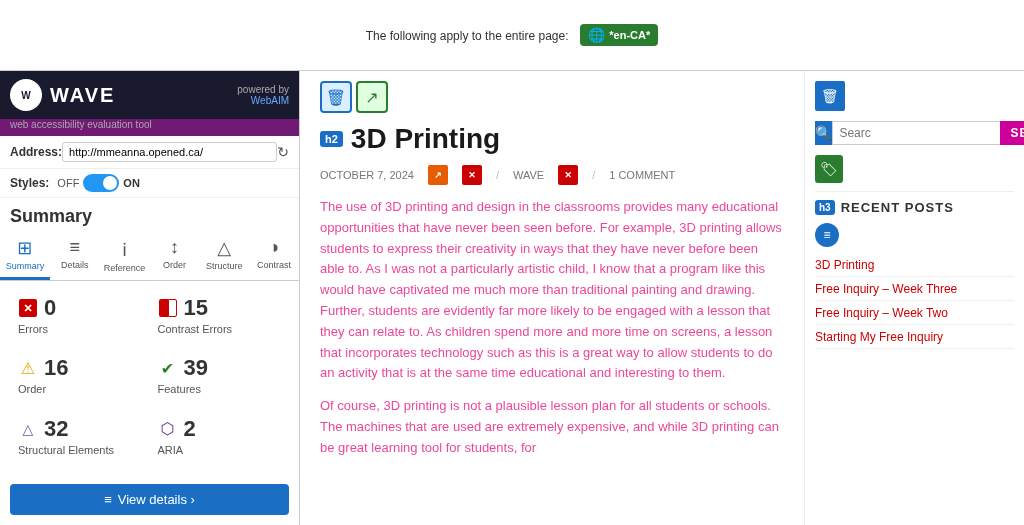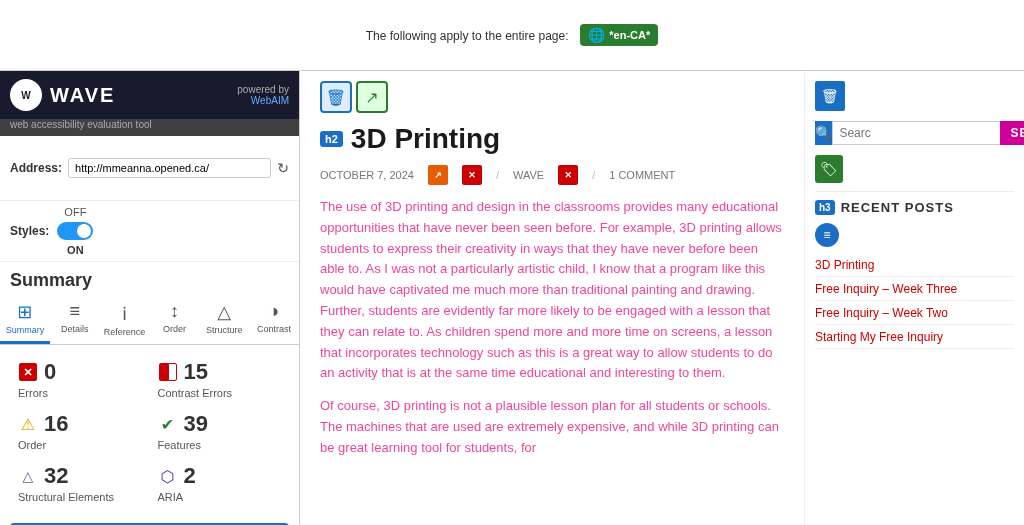--- a/index.html
+++ b/index.html
@@ -64,34 +64,33 @@
       letter-spacing: 2px;
     }
     .wave-powered {
       margin-left: auto;
       text-align: right;
       font-size: 10px;
       color: #aaa;
     }
     .wave-powered a { color: #6af; text-decoration: none; }
     .wave-subtitle {
-      background: #404040;
+      background: #701a75;
       color: #aaa;
       font-size: 10px;
       padding: 0 10px 6px;
       flex-shrink: 0;
     }
 
     
     .address-bar {
       background: #fff;
-      padding: 22px 10px;
-      display: flex;
-      align-items: center;
-      gap: 6px;
+      padding: 6px 10px;
+      display: flex;
+      align-items: center;
       border-bottom: 1px solid #eee;
       flex-shrink: 0;
     }
     .address-label { font-size: 12px; font-weight: bold; color: #333; }
     .address-input {
       flex: 1;
       border: 1px solid #ccc;
       border-radius: 3px;
       padding: 3px 6px;
       font-size: 11px;
@@ -105,21 +104,21 @@
     .styles-bar {
       padding: 5px 10px;
       display: flex;
       align-items: center;
       gap: 8px;
       border-bottom: 1px solid #eee;
       flex-shrink: 0;
     }
     .styles-label { font-size: 12px; font-weight: bold; color: #333; }
     .toggle-group {
-      display: flex; align-items: center; gap: 4px; flex-direction: column;
+      display: flex; align-items: center; gap: 4px;
     }
     .toggle-off { font-size: 11px; color: #555; }
     .toggle-on { font-size: 11px; color: #333; font-weight: bold; }
     .toggle-switch {
       width: 36px; height: 18px; background: #2196F3;
       border-radius: 9px; position: relative; cursor: pointer;
     }
     .toggle-switch::after {
       content: '';
       position: absolute;

